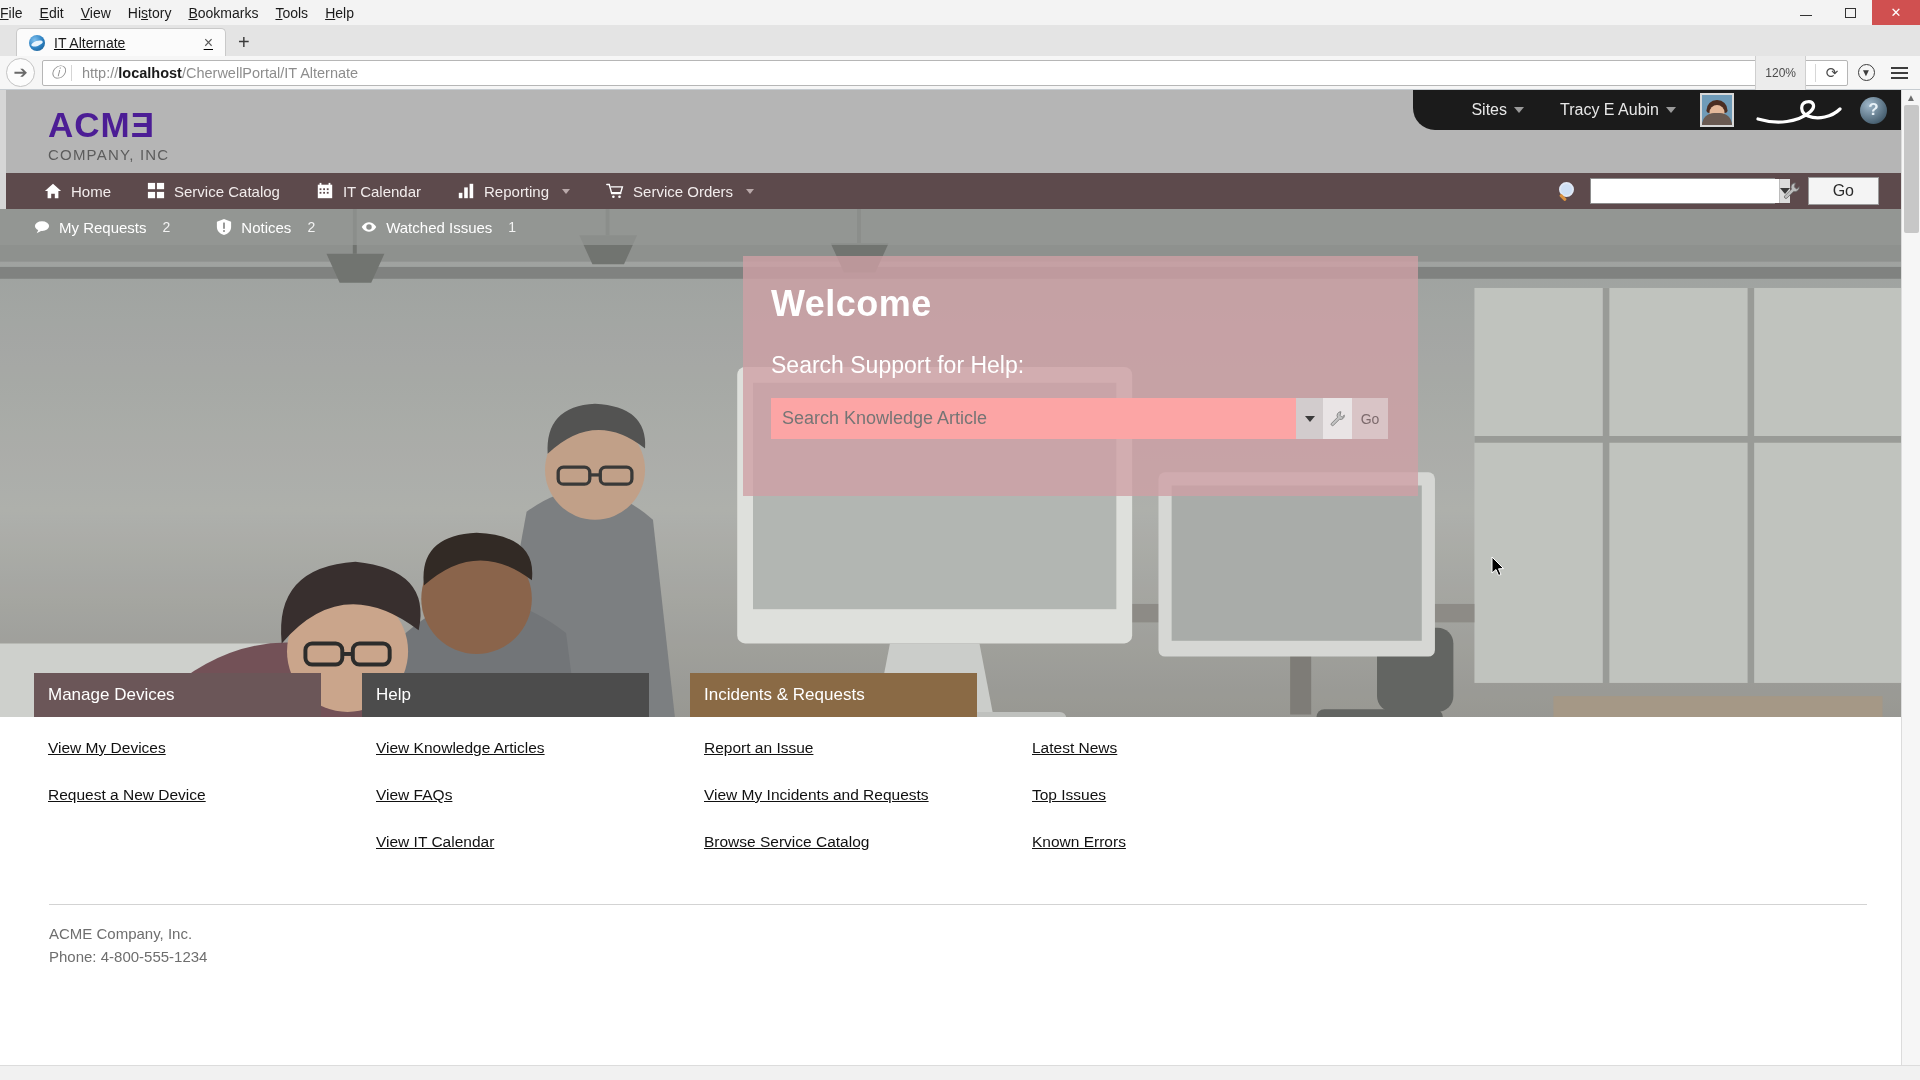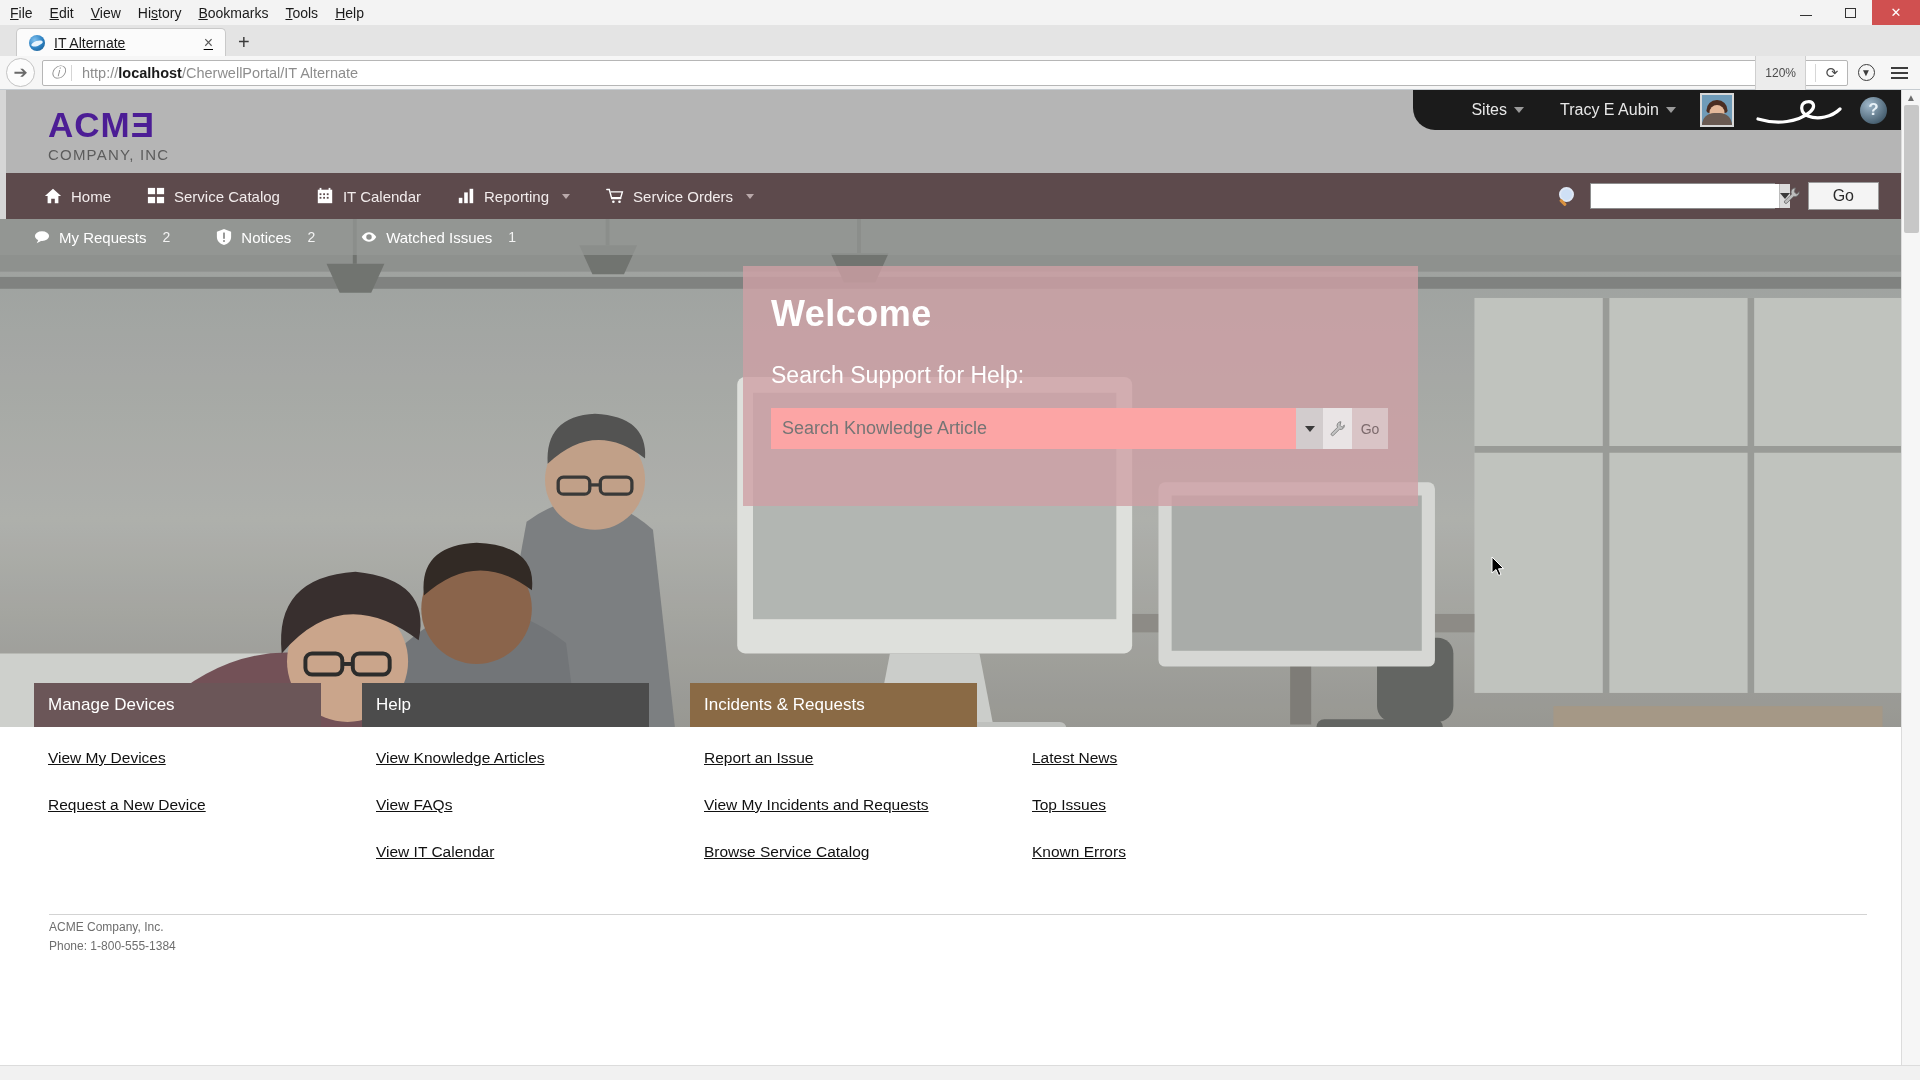--- a/index.html
+++ b/index.html
@@ -9,21 +9,21 @@
     font-family: "Liberation Sans", sans-serif;
     background: #ffffff;
   }
 
   
   .titlebar {
     height: 26px; background: #f3f3f3;
     display: flex; align-items: stretch;
     border-bottom: 1px solid #e4e4e4;
   }
-  .menubar { display: flex; align-items: center; padding-left: 10px; gap: 17px; flex: 1; text-align: right; }
+  .menubar { display: flex; align-items: center; gap: 17px; flex: 1; text-align: right; }
   .menu-item {
     font-size: 14px; color: #1a1a1a; line-height: 26px;
     cursor: default; white-space: nowrap;
   }
   .menu-item u { text-decoration: underline; }
   .wincontrols { display: flex; }
   .wincontrol {
     width: 44px; display: flex; align-items: center; justify-content: center;
     font-size: 13px; color: #333;
   }
@@ -159,21 +159,21 @@
   .helpbtn {
     width: 27px; height: 27px; border-radius: 50%;
     background: radial-gradient(circle at 34% 30%, #9fb7c9, #4d6576 70%, #2e3d47);
     color: #e8f1f7; font-size: 17px; font-weight: bold;
     display:flex; align-items:center; justify-content:center; flex:none;
     margin-left: 6px;
   }
 
   
   .mainnav {
-    height: 46px; background: #5d4a4c;
+    height: 36px; background: #5d4a4c;
     display: flex; align-items: center; padding-left: 20px;
     border-left: 6px solid #d6d6d6;
   }
   .nav-link {
     display: flex; align-items: center; gap: 9px;
     color: #f2ecec; font-size: 15px; padding: 0 18px; white-space: nowrap;
   }
   .nav-link .cd {
     width:0;height:0;border-left:4px solid transparent;border-right:4px solid transparent;
     border-top:5px solid #b9a9aa; margin-left:4px;
@@ -285,21 +285,21 @@
   .linkcol.sp { margin-right: 41px; }
   .linkcol a {
     display: block; font-size: 15.5px; color: #111111;
     text-decoration: underline; margin-bottom: 29px; padding-left: 14px;
     width: fit-content;
   }
 
   
   .footer {
     margin: 24px 34px 0 49px; border-top: 1px solid #d3d3d3;
-    padding-top: 3px; color: #6e6e6e; font-size: 12px; line-height: 1.55;
+    padding-top: 17px; color: #6e6e6e; font-size: 15px; line-height: 1.55;
   }
 
   
   .scrollbar {
     position: absolute; right: 0; top: 0; width: 19px; height: 990px;
     background: #f6f6f6; border-left: 1px solid #dcdcdc;
     display: flex; flex-direction: column; align-items: center;
   }
   .sb-arrow { font-size: 10px; color: #6d6d6d; padding: 2px 0; }
   .sb-track { flex: 1; width: 100%; position: relative; }
@@ -643,21 +643,21 @@
     </div>
     <div class="linkcol">
       <a href="#">Latest News</a>
       <a href="#">Top Issues</a>
       <a href="#">Known Errors</a>
     </div>
   </div>
 
   <div class="footer">
     <div>ACME Company, Inc.</div>
-    <div>Phone: 1-800-555-1384</div>
+    <div>Phone: 4-800-555-1234</div>
   </div>
  </div>
 
  <div class="scrollbar">
    <div class="sb-arrow">▲</div>
    <div class="sb-track">
      <div class="sb-thumb"></div>
    </div>
    <div class="sb-arrow">▼</div>
  </div>

